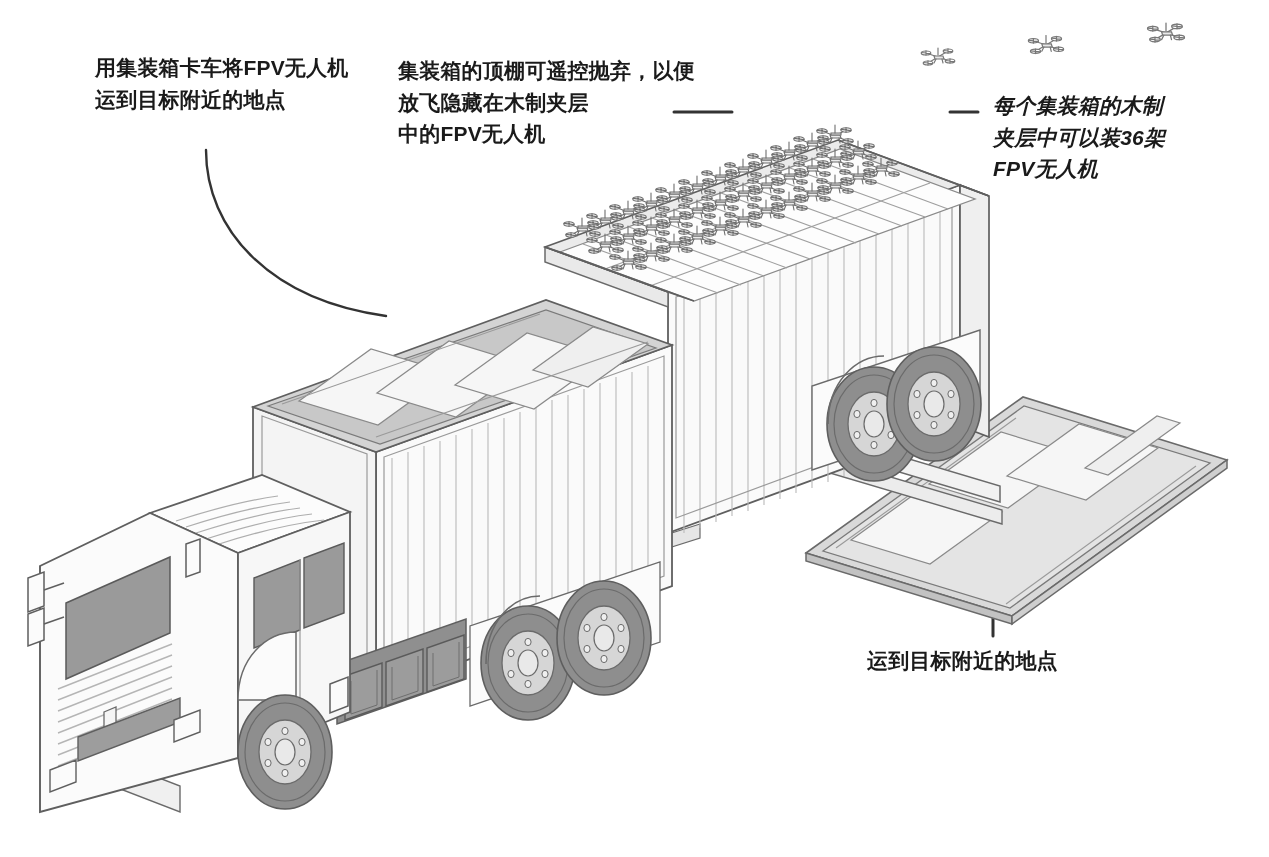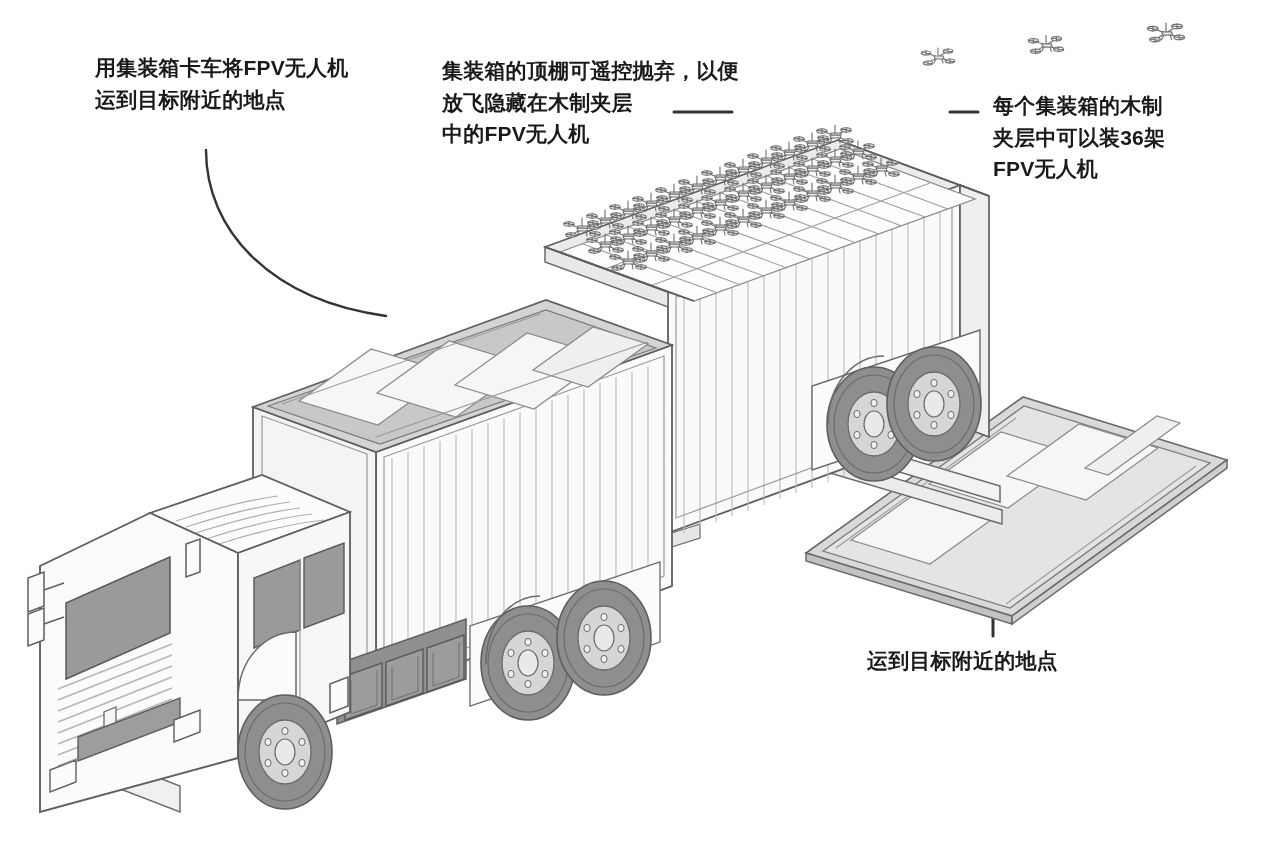--- a/index.html
+++ b/index.html
@@ -13,22 +13,22 @@
     position:absolute;
     color:#1a1a1a;
     font-size:21px;
     font-weight:700;
     line-height:1.50;
     letter-spacing:0.2px;
     white-space:pre-line;
     font-family:"Liberation Sans","DejaVu Sans",sans-serif;
   }
   #anno-truck{left:47px;top:52px;margin-left:48px;}
-  #anno-roof{left:398px;top:55px;margin-left:44px;}
-  #anno-capacity{left:993px;top:90px;}
+  #anno-roof{left:398px;top:55px;}
+  #anno-capacity{left:993px;top:90px;font-style:italic;}
   #anno-discarded{left:867px;top:645px;}
 </style>
 </head>
 <body>
 
 <svg id="scene" viewBox="0 0 1269 857">
   <defs>
 
     <g id="drone">
       <g stroke="#6e6e6e" stroke-width="1.1" fill="none" stroke-linecap="round">

